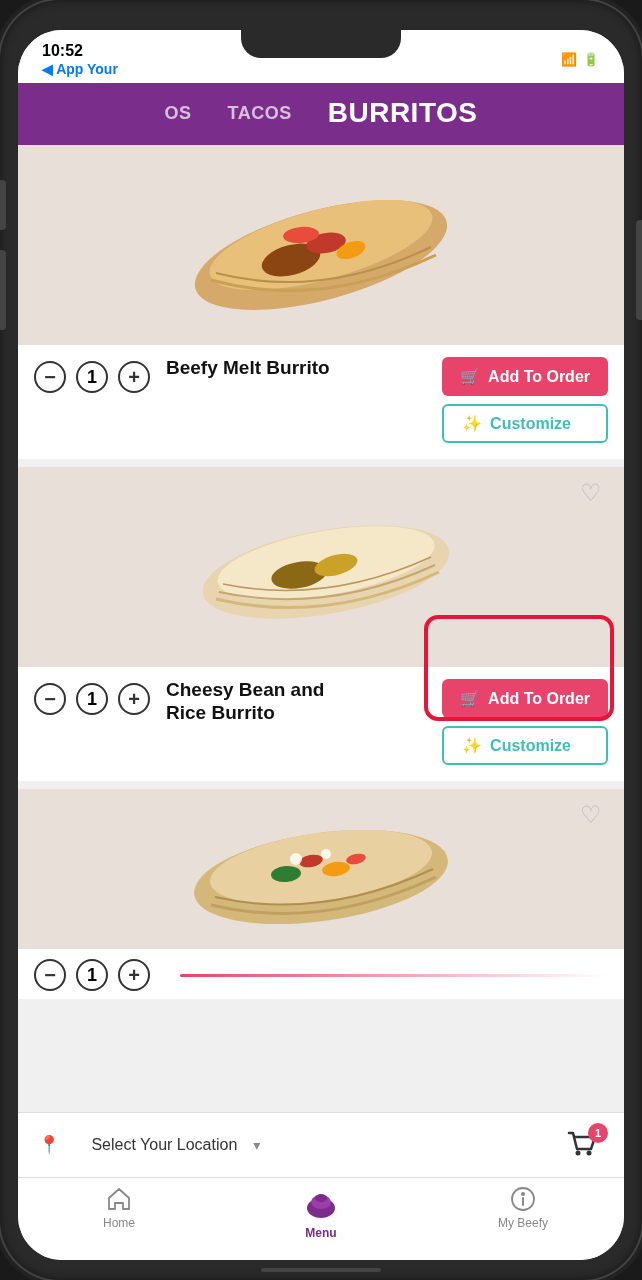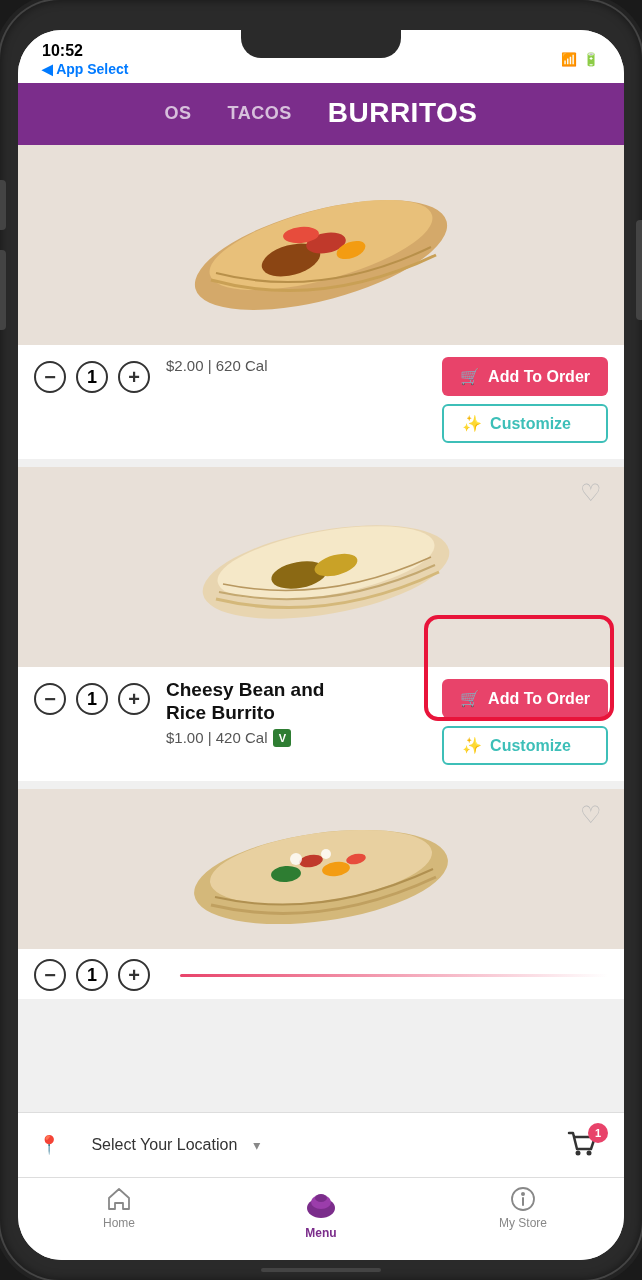--- a/index.html
+++ b/index.html
@@ -380,21 +380,21 @@
   <div class="side-btn-left"></div>
   <div class="side-btn-left2"></div>
   <div class="side-btn-right"></div>
   <div class="home-indicator"></div>
 
   <div class="phone-screen">
 
     <div class="status-bar">
       <div style="display:flex; flex-direction:column; gap:1px;">
         <span class="status-time">10:52</span>
-        <span class="status-back">◀ App Select</span>
+        <span class="status-back">◀ App Your</span>
       </div>
       <div class="status-icons">
         <span>📶</span>
         <span>🔋</span>
       </div>
     </div>
 
     <div class="category-nav">
       <span class="cat-item">OS</span>
       <span class="cat-item">TACOS</span>
@@ -419,21 +419,21 @@
         </div>
 
         <div class="menu-card-controls">
           <div class="qty-controls">
             <button class="qty-btn">−</button>
             <div class="qty-num">1</div>
             <button class="qty-btn">+</button>
           </div>
 
           <div class="item-info">
-            <div class="item-price-cal">$2.00 | 620 Cal</div>
+            <div class="item-name">Beefy Melt Burrito</div>
           </div>
 
           <div class="order-buttons">
             <button class="btn-add-to-order">
               <span>🛒</span>
               <span>Add To Order</span>
             </button>
             <button class="btn-customize">
               <span>✨</span>
               <span>Customize</span>
@@ -460,24 +460,20 @@
 
         <div class="menu-card-controls">
           <div class="qty-controls">
             <button class="qty-btn">−</button>
             <div class="qty-num">1</div>
             <button class="qty-btn">+</button>
           </div>
 
           <div class="item-info">
             <div class="item-name">Cheesy Bean and<br>Rice Burrito</div>
-            <div class="item-price-cal">
-              $1.00 | 420 Cal
-              <span class="veg-icon">V</span>
-            </div>
           </div>
 
           <div class="order-buttons">
             <button class="btn-add-to-order">
               <span>🛒</span>
               <span>Add To Order</span>
             </button>
             <button class="btn-customize">
               <span>✨</span>
               <span>Customize</span>
@@ -551,18 +547,18 @@
         <span class="tab-label active">Menu</span>
       </div>
 
 
       <div class="tab-item">
         <svg width="26" height="26" viewBox="0 0 26 26">
           <circle cx="13" cy="13" r="11" stroke="#888" stroke-width="1.8" fill="none"></circle>
           <circle cx="13" cy="8" r="2" fill="#888"></circle>
           <path d="M13 12 L13 19" stroke="#888" stroke-width="2" stroke-linecap="round"></path>
         </svg>
-        <span class="tab-label">My Store</span>
+        <span class="tab-label">My Beefy</span>
       </div>
     </div>
 
   </div>
 </div>
 
 </body></html>

